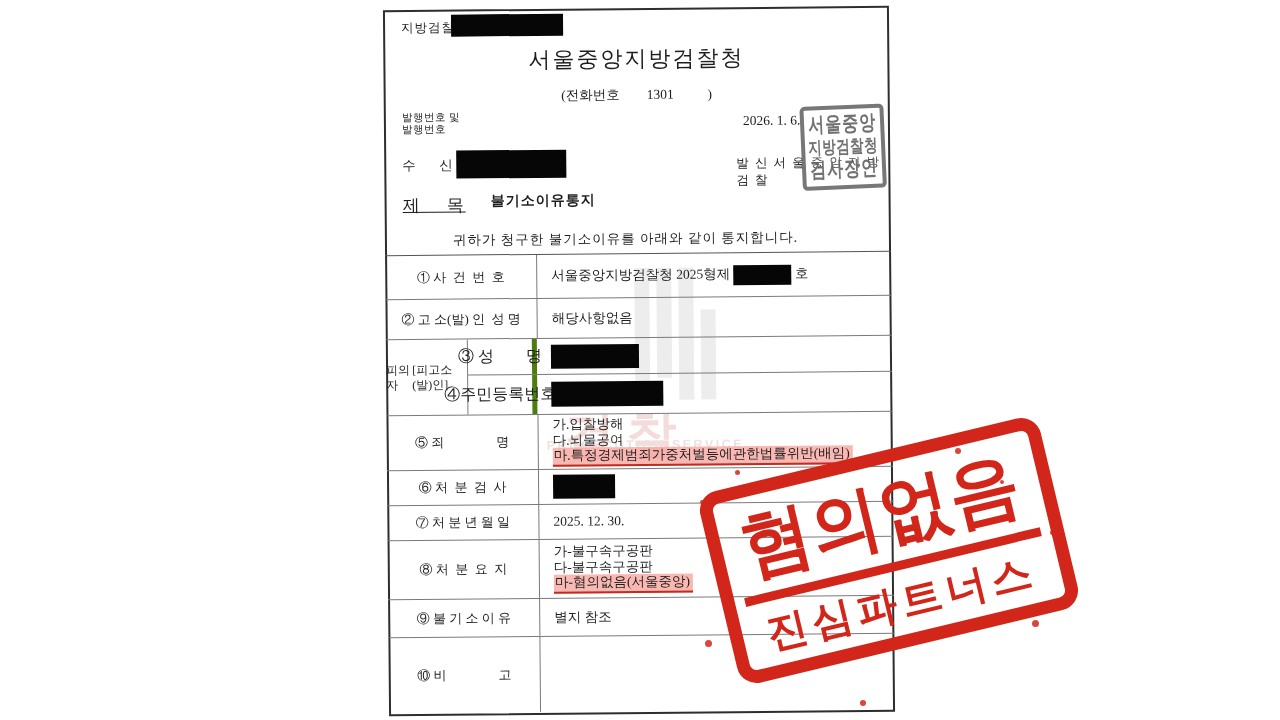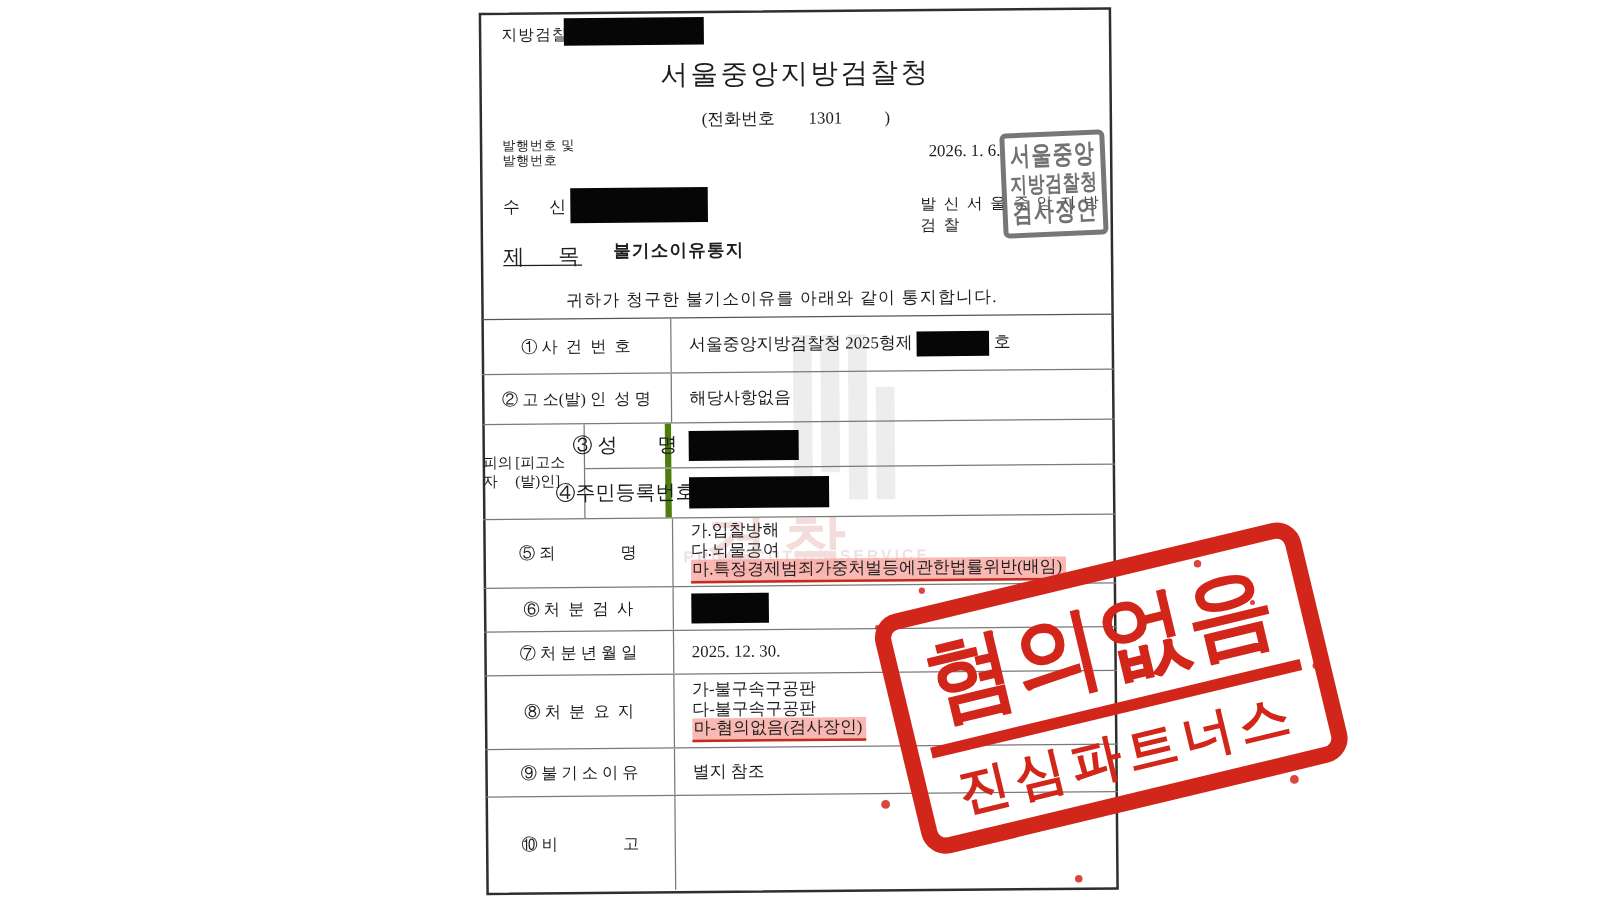--- a/index.html
+++ b/index.html
@@ -187,21 +187,21 @@
       <div class="vcell">
         <div class="vline">2025. 12. 30.</div>
       </div>
     </div>
 
     <div class="trow" style="height:59px">
       <div class="lcell">⑧ 처  분  요  지</div>
       <div class="vcell">
         <div class="vline">가-불구속구공판</div>
         <div class="vline">다-불구속구공판</div>
-        <div class="vline"><span class="hl">마-혐의없음(검사장인)</span></div>
+        <div class="vline"><span class="hl">마-혐의없음(서울중앙)</span></div>
       </div>
     </div>
 
     <div class="trow" style="height:38px">
       <div class="lcell">⑨ 불 기 소 이 유</div>
       <div class="vcell">
         <div class="vline">별지 참조</div>
       </div>
     </div>
 

